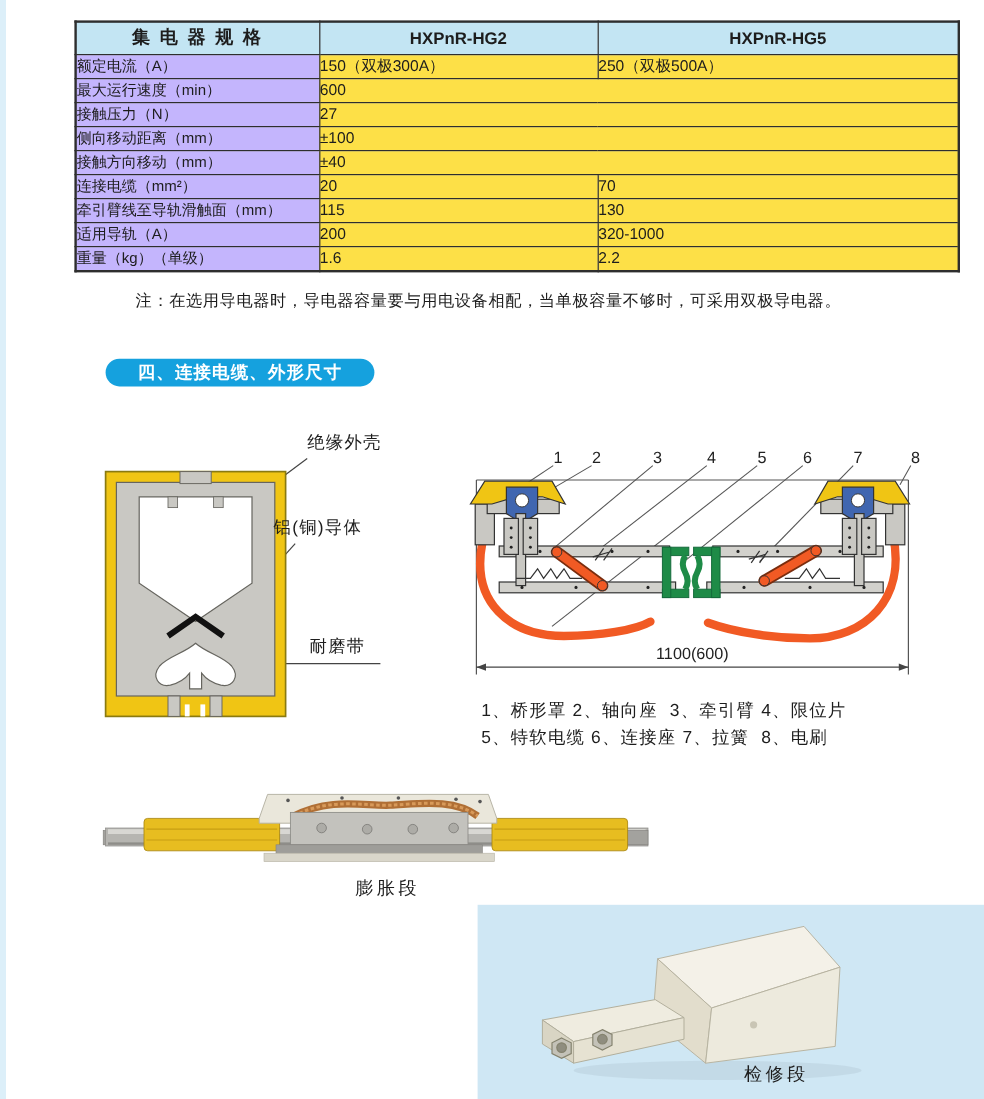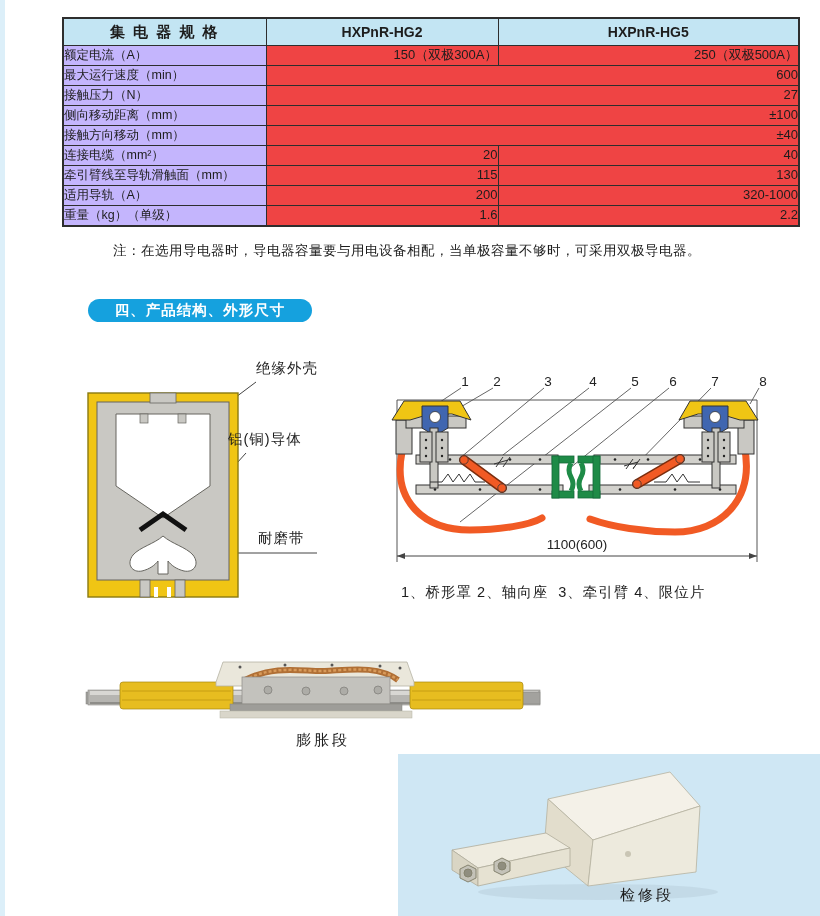--- a/index.html
+++ b/index.html
@@ -7,21 +7,21 @@
         font-family:"Liberation Sans", sans-serif;color:#1d1d1d;overflow:hidden;}
   .edge-strip{position:absolute;left:0;top:0;width:5px;height:916px;background:#dceff9;}
 
   table.spec{position:absolute;left:62px;top:17px;width:736px;border-collapse:collapse;
              table-layout:fixed;border:2px solid #2e2e2e;}
   table.spec th,table.spec td{border:1px solid #2e2e2e;padding:0;line-height:1.15;}
   table.spec th{background:#c3e5f3;font-weight:bold;height:26px;font-size:14px;}
   table.spec th.title{font-size:15px;letter-spacing:2px;}
   table.spec td{height:19px;}
   td.lbl{background:#c4b5fd;text-align:left;padding-left:15px;font-size:12.5px;}
-  td.val{text-align:right;font-size:13px;background:#ef4444;}
+  td.val{text-align:left;font-size:13px;background:#fde047;}
 
   .note{position:absolute;left:113px;top:231px;font-size:13.5px;letter-spacing:0.5px;margin-top:11px;}
 
   .badge{position:absolute;left:88px;top:299px;width:224px;height:23px;background:#15a1de;
          border-radius:12px;color:#ffffff;font-weight:bold;font-size:14.5px;
          display:flex;align-items:center;justify-content:center;letter-spacing:1px;}
 
   .dlabel{position:absolute;font-size:14.5px;letter-spacing:1px;}
   .legend{position:absolute;left:401px;font-size:14.5px;white-space:pre;letter-spacing:1px;text-align:center;}
   .caption{position:absolute;font-size:15px;text-align:center;letter-spacing:3px;}
@@ -65,21 +65,21 @@
         <td class="lbl">侧向移动距离（mm）</td>
         <td class="val" colspan="2">±100</td>
       </tr>
       <tr>
         <td class="lbl">接触方向移动（mm）</td>
         <td class="val" colspan="2">±40</td>
       </tr>
       <tr>
         <td class="lbl">连接电缆（mm²）</td>
         <td class="val">20</td>
-        <td class="val">40</td>
+        <td class="val">70</td>
       </tr>
       <tr>
         <td class="lbl">牵引臂线至导轨滑触面（mm）</td>
         <td class="val">115</td>
         <td class="val">130</td>
       </tr>
       <tr>
         <td class="lbl">适用导轨（A）</td>
         <td class="val">200</td>
         <td class="val">320-1000</td>
@@ -87,21 +87,21 @@
       <tr>
         <td class="lbl">重量（kg）（单级）</td>
         <td class="val">1.6</td>
         <td class="val">2.2</td>
       </tr>
     </tbody>
   </table>
 
   <div class="note">注：在选用导电器时，导电器容量要与用电设备相配，当单极容量不够时，可采用双极导电器。</div>
 
-  <div class="badge">四、产品结构、外形尺寸</div>
+  <div class="badge">四、连接电缆、外形尺寸</div>
 
   <svg class="abs" style="left:80px;top:350px" width="250" height="260" viewBox="0 0 250 260">
 
     <path d="M176,32 L152,50" stroke="#444" stroke-width="1" fill="none"></path>
     <path d="M166,103 L147,124" stroke="#444" stroke-width="1" fill="none"></path>
     <path d="M237,203 L92,203 L83,178" stroke="#444" stroke-width="1" fill="none"></path>
 
     <rect x="8" y="43" width="150" height="204" fill="#f0c514" stroke="#8a7a10" stroke-width="1.4"></rect>
 
     <rect x="17" y="52" width="132" height="178" fill="#c9c8c3" stroke="#66655f" stroke-width="1"></rect>
@@ -242,20 +242,21 @@
       <text x="158" y="16">3</text>
       <text x="203" y="16">4</text>
       <text x="245" y="16">5</text>
       <text x="283" y="16">6</text>
       <text x="325" y="16">7</text>
       <text x="373" y="16">8</text>
     </g>
   </svg>
 
   <div class="legend" style="top:583px">1、桥形罩 2、轴向座  3、牵引臂 4、限位片</div>
+  <div class="legend" style="top:605px">5、特软电缆 6、连接座 7、拉簧  8、电刷</div>
 
   <svg class="abs" style="left:80px;top:650px" width="470" height="80" viewBox="0 0 470 80">
     <rect x="6" y="42" width="26" height="12" fill="#a3a29e" stroke="#807f7b" stroke-width="0.5"></rect>
     <rect x="8" y="40" width="452" height="15" fill="#b6b5b1" stroke="#8c8b87" stroke-width="0.6"></rect>
     <rect x="10" y="41" width="448" height="4" fill="#d8d7d3"></rect>
     <rect x="10" y="52" width="448" height="2" fill="#8e8d89"></rect>
     <rect x="436" y="42" width="24" height="12" fill="#a3a29e" stroke="#807f7b" stroke-width="0.5"></rect>
 
     <g fill="#e7bd20" stroke="#a8860f" stroke-width="0.7">
       <rect x="40" y="32" width="113" height="27" rx="3"></rect>

